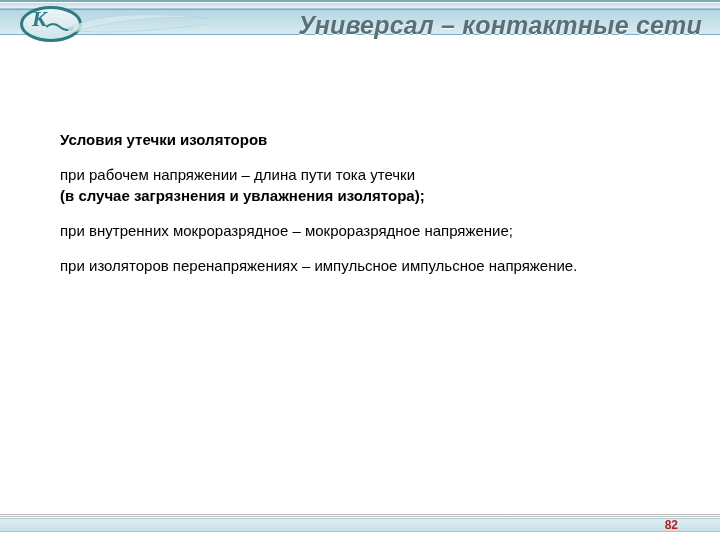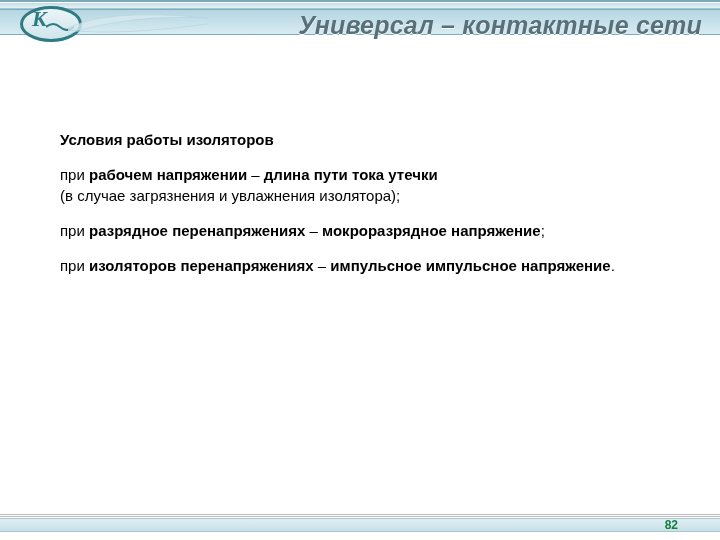--- a/index.html
+++ b/index.html
@@ -96,22 +96,22 @@
     left: 60px;
     top: 130px;
     width: 605px;
     color: #000;
     font-size: 15px;
     line-height: 1.35;
   }
   .content p { margin: 0 0 15px 0; }
   .intro { font-weight: bold; margin-bottom: 28px; }
   .intro .line2 { font-weight: normal; }
-  .item b { font-weight: bold; margin-top: 8px; }
-  .paren { font-weight: normal; }
+  .item b { font-weight: normal; margin-top: 8px; }
+  .paren { font-weight: bold; }
 
   
   .footer-band {
     position: absolute;
     left: 0; bottom: 0;
     width: 720px;
     height: 30px;
   }
   .footer-band .line1 {
     position: absolute; left:0; right:0; bottom: 25px; height: 1px;
@@ -126,21 +126,21 @@
     background: linear-gradient(#dfeef3, #c8e0e8);
     border-top: 1px solid #a8c7d2;
     border-bottom: 1px solid #a8c7d2;
   }
   .page-num {
     position: absolute;
     right: 42px;
     bottom: 8px;
     font-size: 12px;
     font-weight: bold;
-    color: #15803d;
+    color: #b91c1c;
   }
 </style>
 </head>
 <body>
 
 <div class="slide">
 
   <div class="header-band">
     <div class="accent1"></div>
     <div class="accent2"></div>
@@ -160,30 +160,30 @@
         <path d="M0 22 Q40 2 140 12 Q60 8 0 28 Z" fill="#d6e9ef" stroke="#a8cdd8" stroke-width="0.5"></path>
         <path d="M0 24 Q50 30 140 18" fill="none" stroke="#b9d7e0" stroke-width="1"></path>
       </svg>
     </div>
 
     <div class="header-title">Универсал – контактные сети</div>
   </div>
 
   <div class="content">
     <p class="intro">
-      <span>Условия работы изоляторов</span><br>
+      <span>Условия утечки изоляторов</span><br>
     </p>
 
     <p class="item">
       <span>при </span><b>рабочем напряжении</b><span> – </span><b>длина пути тока утечки</b><br>
       <span class="paren">(в случае загрязнения и увлажнения изолятора);</span>
     </p>
 
     <p class="item">
-      <span>при </span><b>разрядное перенапряжениях</b><span> – </span><b>мокроразрядное напряжение</b><span>;</span>
+      <span>при </span><b>внутренних мокроразрядное</b><span> – </span><b>мокроразрядное напряжение</b><span>;</span>
     </p>
 
     <p class="item">
       <span>при </span><b>изоляторов перенапряжениях</b><span> – </span><b>импульсное импульсное напряжение</b><span>.</span>
     </p>
   </div>
 
   <div class="footer-band">
     <div class="line1"></div>
     <div class="line2"></div>

